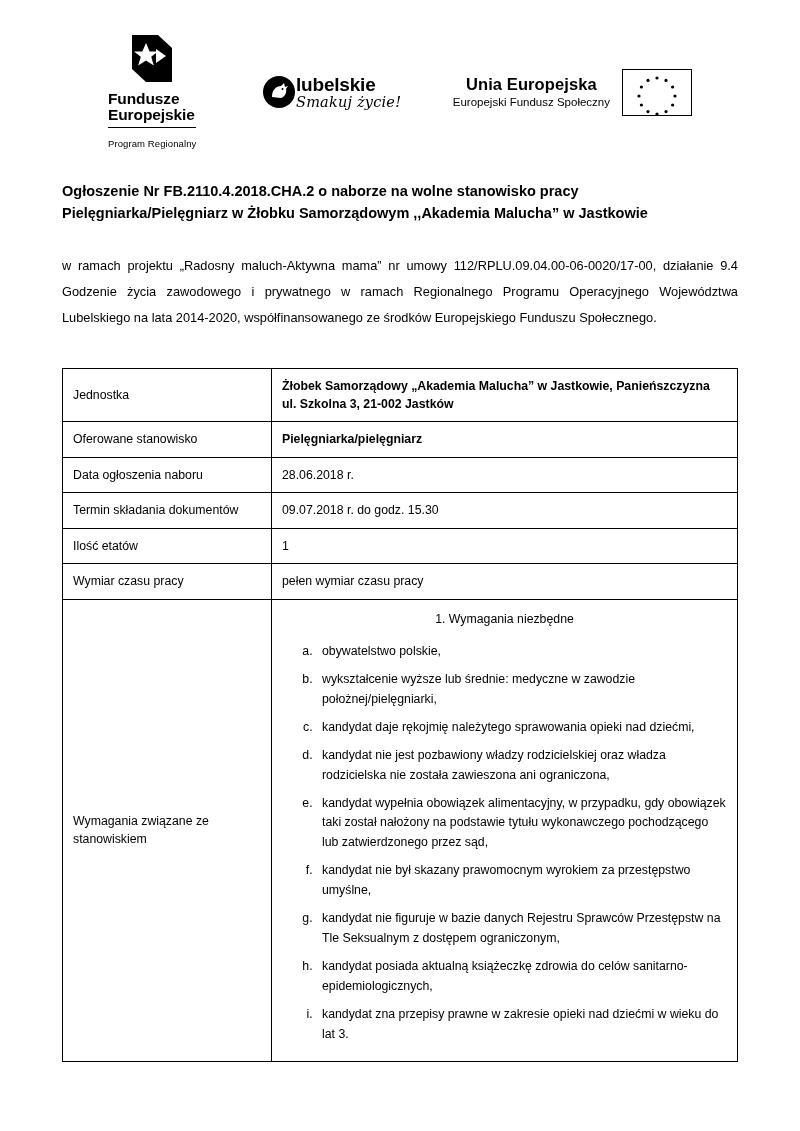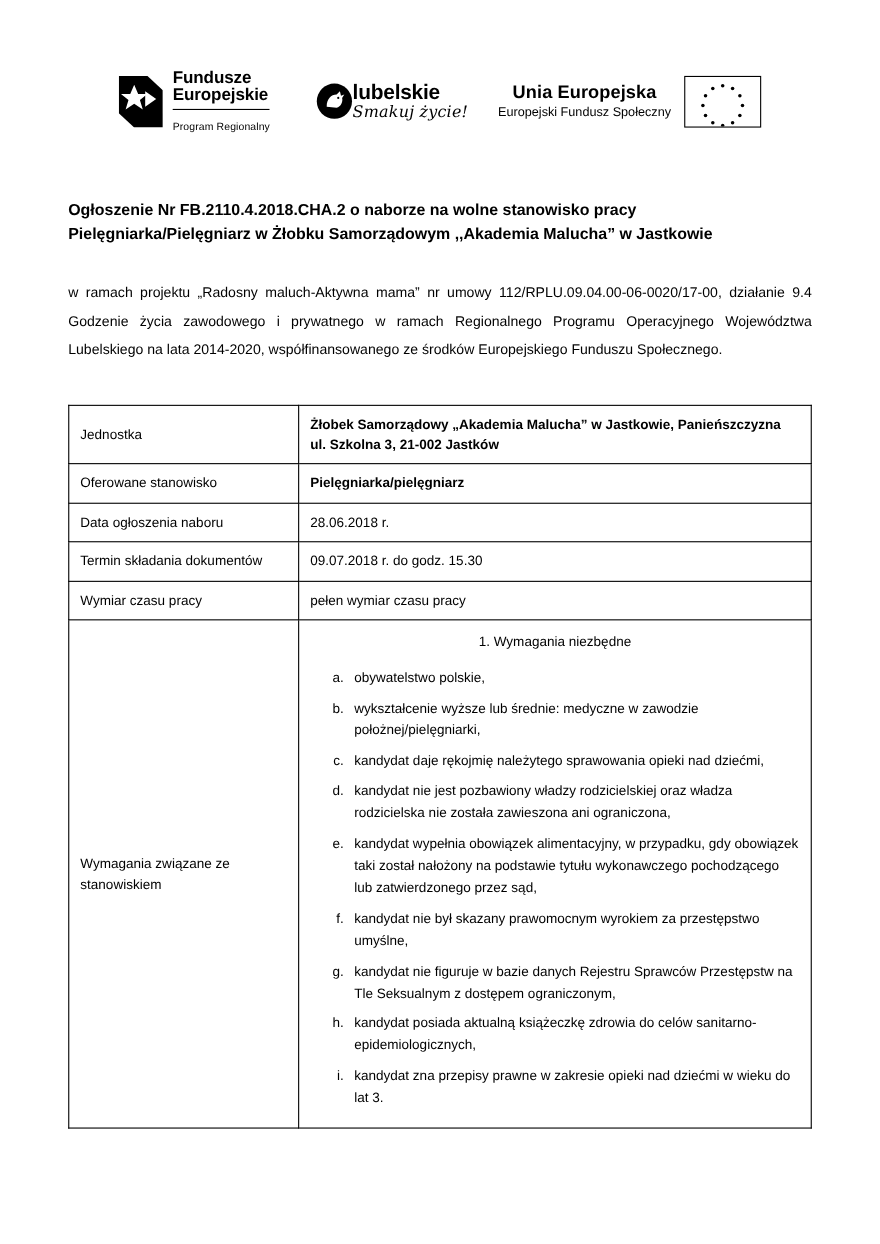--- a/index.html
+++ b/index.html
@@ -31,20 +31,21 @@
     padding: 12px 46px 0 46px;
     box-sizing: border-box;
     height: 92px;
   }
 
   
   .fe-logo {
     display: flex;
     align-items: center;
     gap: 9px;
+    flex-direction: column;
   }
   .fe-mark {
     width: 40px;
     height: 47px;
     position: relative;
     background: #ffffff;
   }
   .fe-mark svg { display: block; }
   .fe-text {
     line-height: 1.08;
@@ -247,20 +248,24 @@
       </tr>
       <tr>
         <td class="lbl">Data ogłoszenia naboru</td>
         <td class="val mid">28.06.2018 r.</td>
       </tr>
       <tr>
         <td class="lbl">Termin składania dokumentów</td>
         <td class="val mid">09.07.2018 r. do godz. 15.30</td>
       </tr>
       <tr>
+        <td class="lbl">Ilość etatów</td>
+        <td class="val">1</td>
+      </tr>
+      <tr>
         <td class="lbl">Wymiar czasu pracy</td>
         <td class="val">pełen wymiar czasu pracy</td>
       </tr>
       <tr>
         <td class="lbl mid cell-tall">Wymagania związane ze stanowiskiem</td>
         <td class="val">
           <div class="req-head">1. Wymagania niezbędne</div>
           <ol class="req">
             <li>obywatelstwo polskie,</li>
             <li>wykształcenie wyższe lub średnie: medyczne w zawodzie położnej/pielęgniarki,</li>

